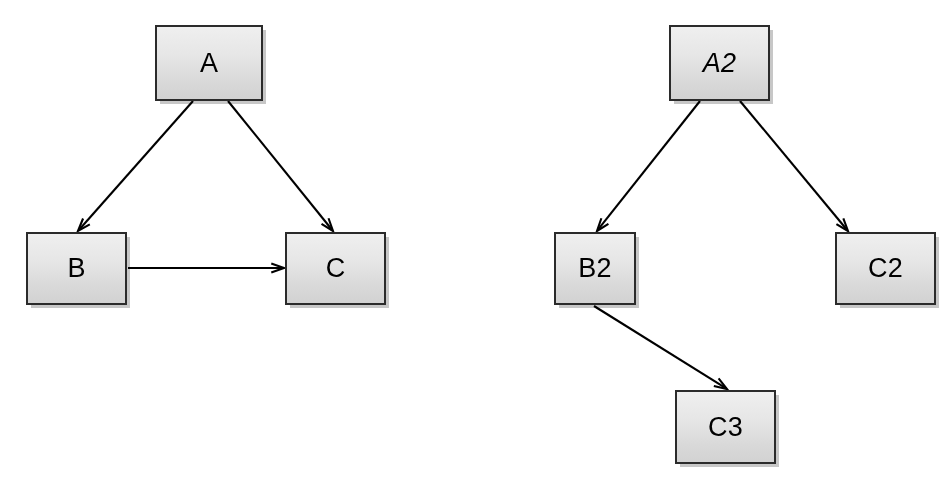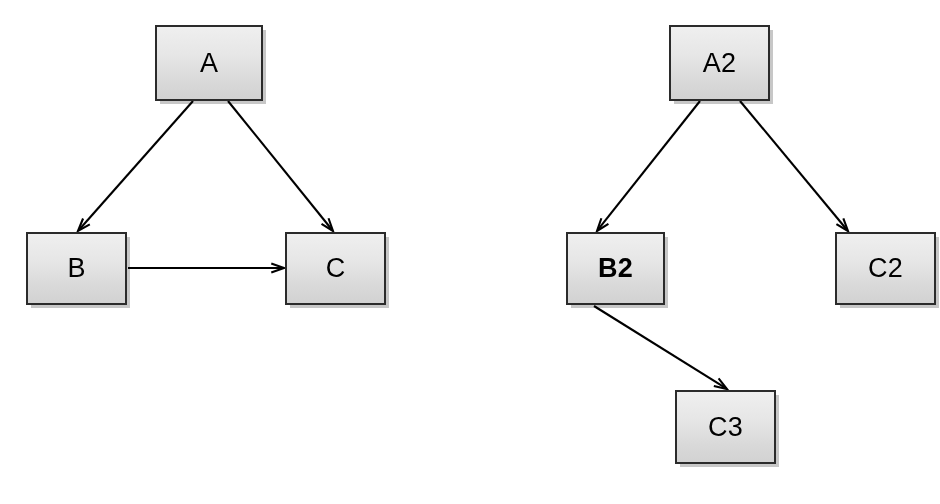--- a/index.html
+++ b/index.html
@@ -80,24 +80,24 @@
 
   <div class="node" id="node-A" style="left: 155px; top: 25px; width: 108px; height: 76px;">
     <span class="node-label">A</span>
   </div>
   <div class="node" id="node-B" style="left: 26px; top: 232px; width: 101px; height: 73px;">
     <span class="node-label">B</span>
   </div>
   <div class="node" id="node-C" style="left: 285px; top: 232px; width: 101px; height: 73px;">
     <span class="node-label">C</span>
   </div>
-  <div class="node" id="node-A2" style="left: 669px; top: 25px; width: 101px; height: 76px;">
+  <div class="node" id="node-A2" style="left: 669px; top: 25px; width: 101px; height: 76px; font-style: italic;">
     <span class="node-label">A2</span>
   </div>
-  <div class="node" id="node-B2" style="left: 566px; top: 232px; width: 99px; height: 73px; font-weight: bold;">
+  <div class="node" id="node-B2" style="left: 554px; top: 232px; width: 82px; height: 73px;">
     <span class="node-label">B2</span>
   </div>
   <div class="node" id="node-C2" style="left: 798px; top: 232px; width: 101px; height: 73px; margin-left: 37px;">
     <span class="node-label">C2</span>
   </div>
   <div class="node" id="node-C3" style="left: 675px; top: 390px; width: 101px; height: 74px; text-align: center;">
     <span class="node-label">C3</span>
   </div>
 
 </div>

